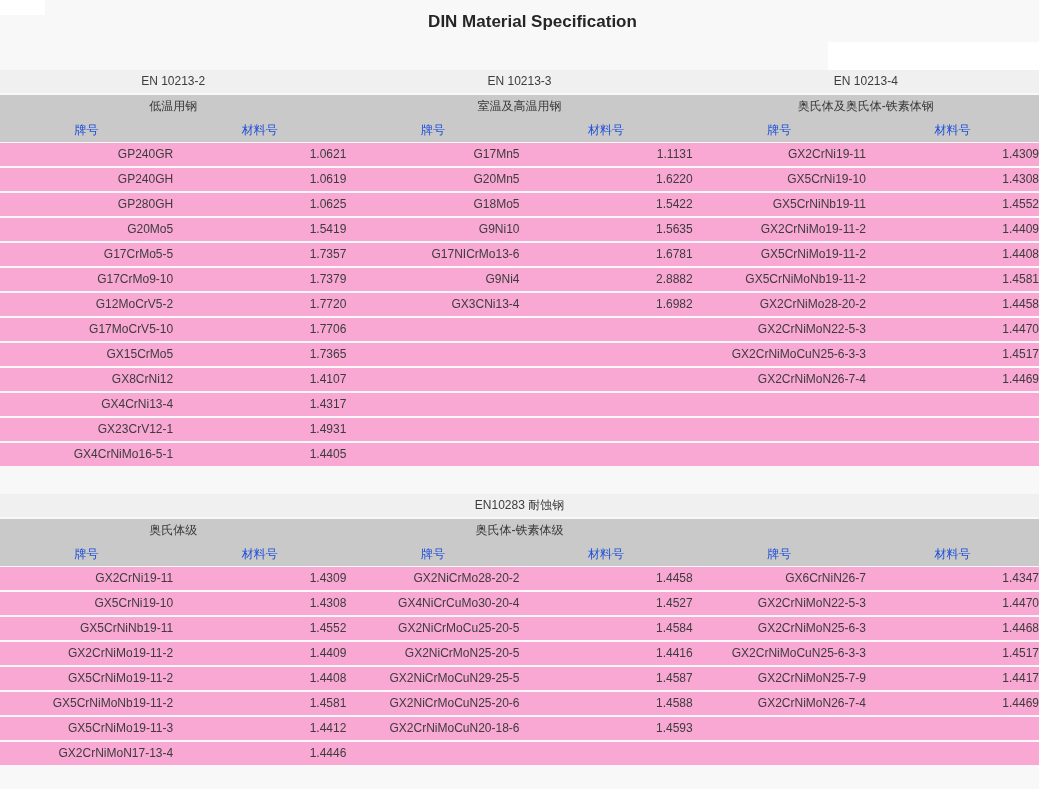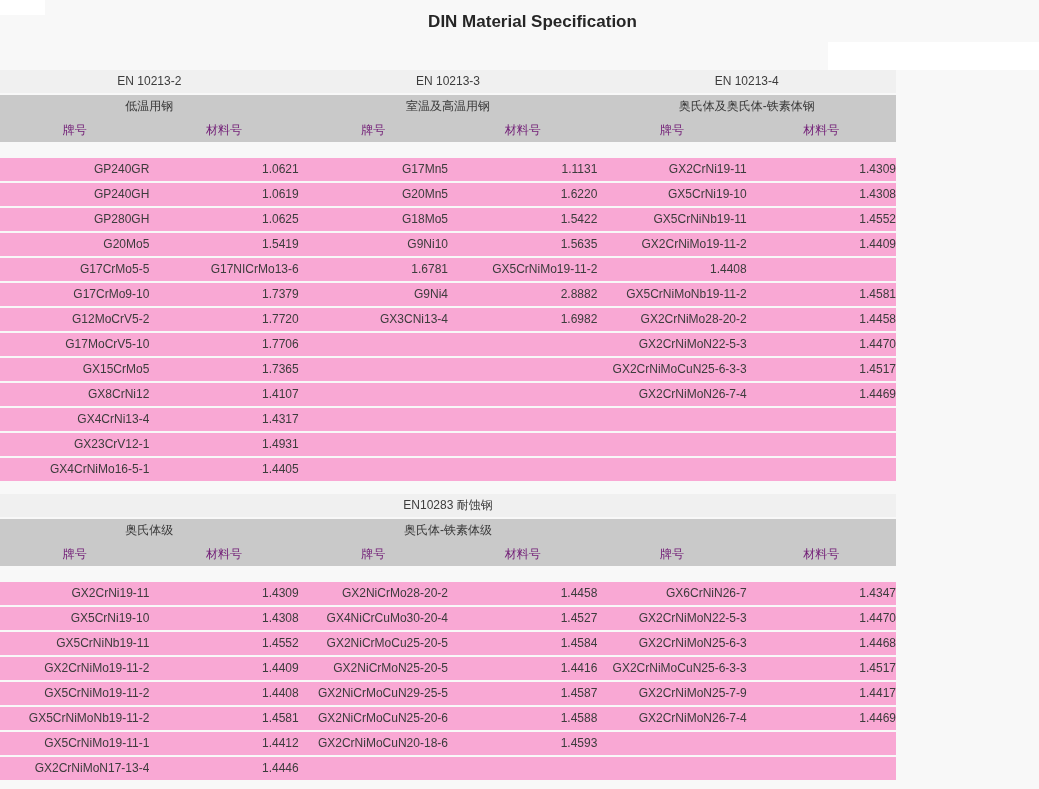--- a/index.html
+++ b/index.html
@@ -29,21 +29,21 @@
   .artifact {
     position: absolute;
     background: #ffffff;
   }
   .artifact-tl { left: 0; top: 0; width: 45px; height: 15px; }
   .artifact-right { left: 828px; top: 42px; width: 211px; height: 28px; }
 
   .spec-table {
     position: absolute;
     left: 0;
-    width: 896px;
+    width: 1039px;
   }
   #table1 { top: 70px; }
   #table2 { top: 494px; }
 
   .row {
     display: grid;
     grid-template-columns: repeat(6, 1fr);
     height: 23px;
     line-height: 23px;
     font-size: 12px;
@@ -51,21 +51,21 @@
     white-space: nowrap;
     overflow: hidden;
   }
   .row > div { overflow: hidden; }
   .span2 { grid-column: span 2; }
   .span6 { grid-column: span 6; }
 
   .r-standard { background: #f0f0f0; margin-bottom: 2px; color: #3c3c3c; }
   .r-title    { background: #f0f0f0; margin-bottom: 2px; color: #3c3c3c; }
   .r-category { background: #c9c9c9; margin-bottom: 0;  color: #393939; }
-  .r-colhead  { background: #c9c9c9; margin-bottom: 16px; height: 24px; line-height: 24px; color: #701a75; }
+  .r-colhead  { background: #c9c9c9; margin-bottom: 1px; height: 24px; line-height: 24px; color: #1d4ed8; }
   .r-data     { background: #f9a8d4; margin-bottom: 2px; color: #3c3c3c; text-align: right; }
 </style>
 </head>
 <body>
 
 <div class="page-title">DIN Material Specification</div>
 <div class="artifact artifact-tl"></div>
 <div class="artifact artifact-right"></div>
 
 <div class="spec-table" id="table1">
@@ -114,20 +114,21 @@
     <div class="row r-data">
       <div>G20Mo5</div>
       <div>1.5419</div>
       <div>G9Ni10</div>
       <div>1.5635</div>
       <div>GX2CrNiMo19-11-2</div>
       <div>1.4409</div>
     </div>
     <div class="row r-data">
       <div>G17CrMo5-5</div>
+      <div>1.7357</div>
       <div>G17NICrMo13-6</div>
       <div>1.6781</div>
       <div>GX5CrNiMo19-11-2</div>
       <div>1.4408</div>
     </div>
     <div class="row r-data">
       <div>G17CrMo9-10</div>
       <div>1.7379</div>
       <div>G9Ni4</div>
       <div>2.8882</div>
@@ -249,21 +250,21 @@
     </div>
     <div class="row r-data">
       <div>GX5CrNiMoNb19-11-2</div>
       <div>1.4581</div>
       <div>GX2NiCrMoCuN25-20-6</div>
       <div>1.4588</div>
       <div>GX2CrNiMoN26-7-4</div>
       <div>1.4469</div>
     </div>
     <div class="row r-data">
-      <div>GX5CrNiMo19-11-1</div>
+      <div>GX5CrNiMo19-11-3</div>
       <div>1.4412</div>
       <div>GX2CrNiMoCuN20-18-6</div>
       <div>1.4593</div>
       <div></div>
       <div></div>
     </div>
     <div class="row r-data">
       <div>GX2CrNiMoN17-13-4</div>
       <div>1.4446</div>
       <div></div>

